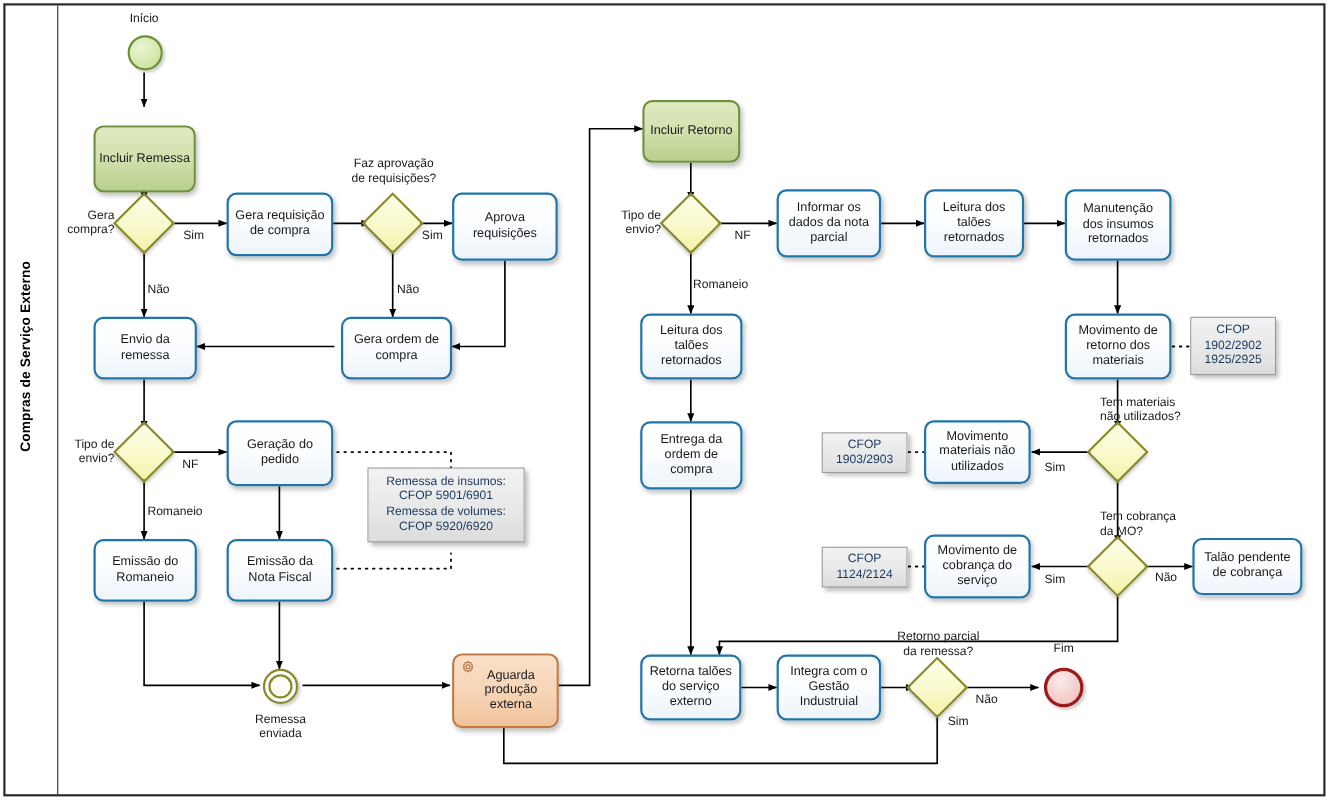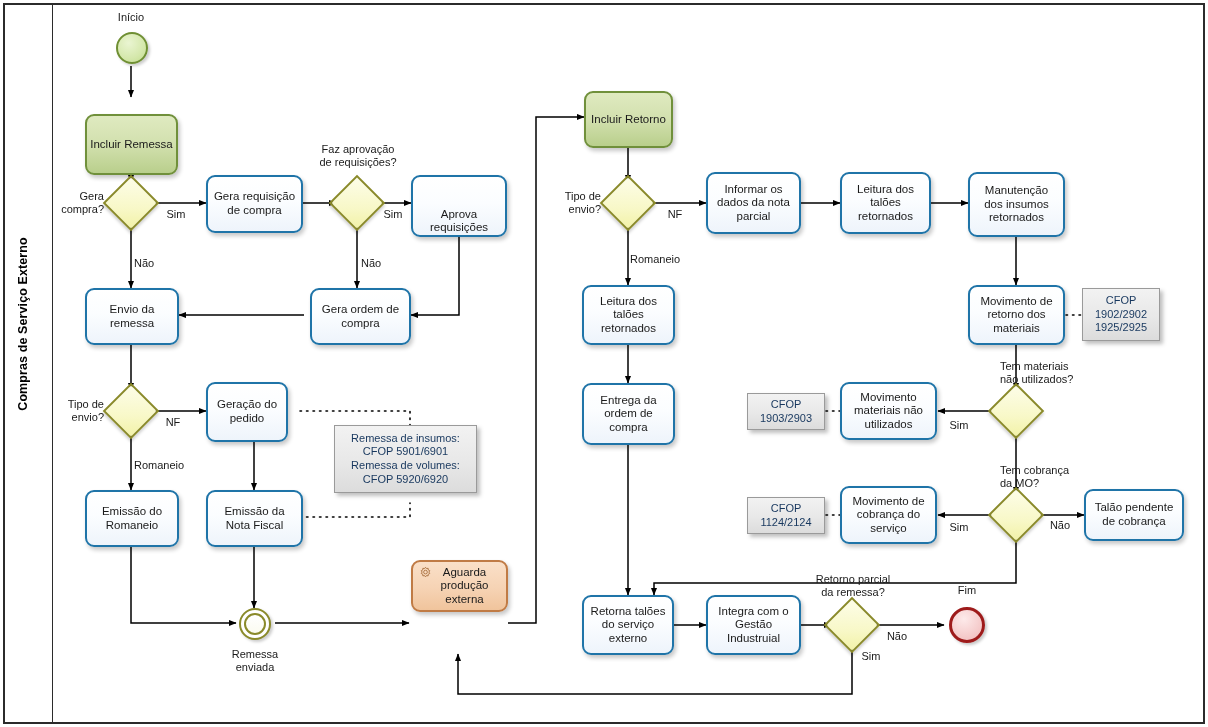--- a/index.html
+++ b/index.html
@@ -164,51 +164,51 @@
 
   <div class="node task task-green" style="left:85px;top:114px;width:93px;height:61px;">
     <span class="tlabel">Incluir Remessa</span>
   </div>
 
   <div class="node task task-blue" style="left:206px;top:175px;width:97px;height:58px;">
     <span class="tlabel">Gera requisição
 de compra</span>
   </div>
 
-  <div class="node task task-blue" style="left:411px;top:175px;width:96px;height:62px;align-items:flex-end;">
+  <div class="node task task-blue" style="left:411px;top:175px;width:96px;height:62px;">
     <span class="tlabel">Aprova
 requisições</span>
   </div>
 
   <div class="node task task-blue" style="left:85px;top:288px;width:94px;height:57px;">
     <span class="tlabel">Envio da
 remessa</span>
   </div>
 
   <div class="node task task-blue" style="left:310px;top:288px;width:101px;height:57px;">
     <span class="tlabel">Gera ordem de
 compra</span>
   </div>
 
-  <div class="node task task-blue" style="left:206px;top:382px;width:82px;height:60px;">
+  <div class="node task task-blue" style="left:206px;top:382px;width:97px;height:60px;">
     <span class="tlabel">Geração do
 pedido</span>
   </div>
 
   <div class="node task task-blue" style="left:85px;top:490px;width:94px;height:57px;">
     <span class="tlabel">Emissão do
 Romaneio</span>
   </div>
 
   <div class="node task task-blue" style="left:206px;top:490px;width:97px;height:57px;">
     <span class="tlabel">Emissão da
 Nota Fiscal</span>
   </div>
 
-  <div class="node task task-orange" style="left:411px;top:560px;width:97px;height:52px;">
+  <div class="node task task-orange" style="left:411px;top:594px;width:97px;height:68px;">
     <svg class="gear-icon" viewBox="0 0 24 24">
       <path d="M12 3.2 L13.4 5.1 L15.7 4.6 L15.9 7.0 L18.0 8.0 L16.8 10.0 L18.0 12.0 L15.9 13.0 L15.7 15.4 L13.4 14.9 L12 16.8 L10.6 14.9 L8.3 15.4 L8.1 13.0 L6.0 12.0 L7.2 10.0 L6.0 8.0 L8.1 7.0 L8.3 4.6 L10.6 5.1 Z" fill="none" stroke="#a9703f" stroke-width="1.3" stroke-linejoin="round"></path>
       <circle cx="12" cy="10" r="2.6" fill="none" stroke="#a9703f" stroke-width="1.3"></circle>
     </svg>
     <span class="tlabel">Aguarda
 produção
 externa</span>
   </div>
 
   <div class="node task task-green" style="left:584px;top:91px;width:89px;height:57px;">

